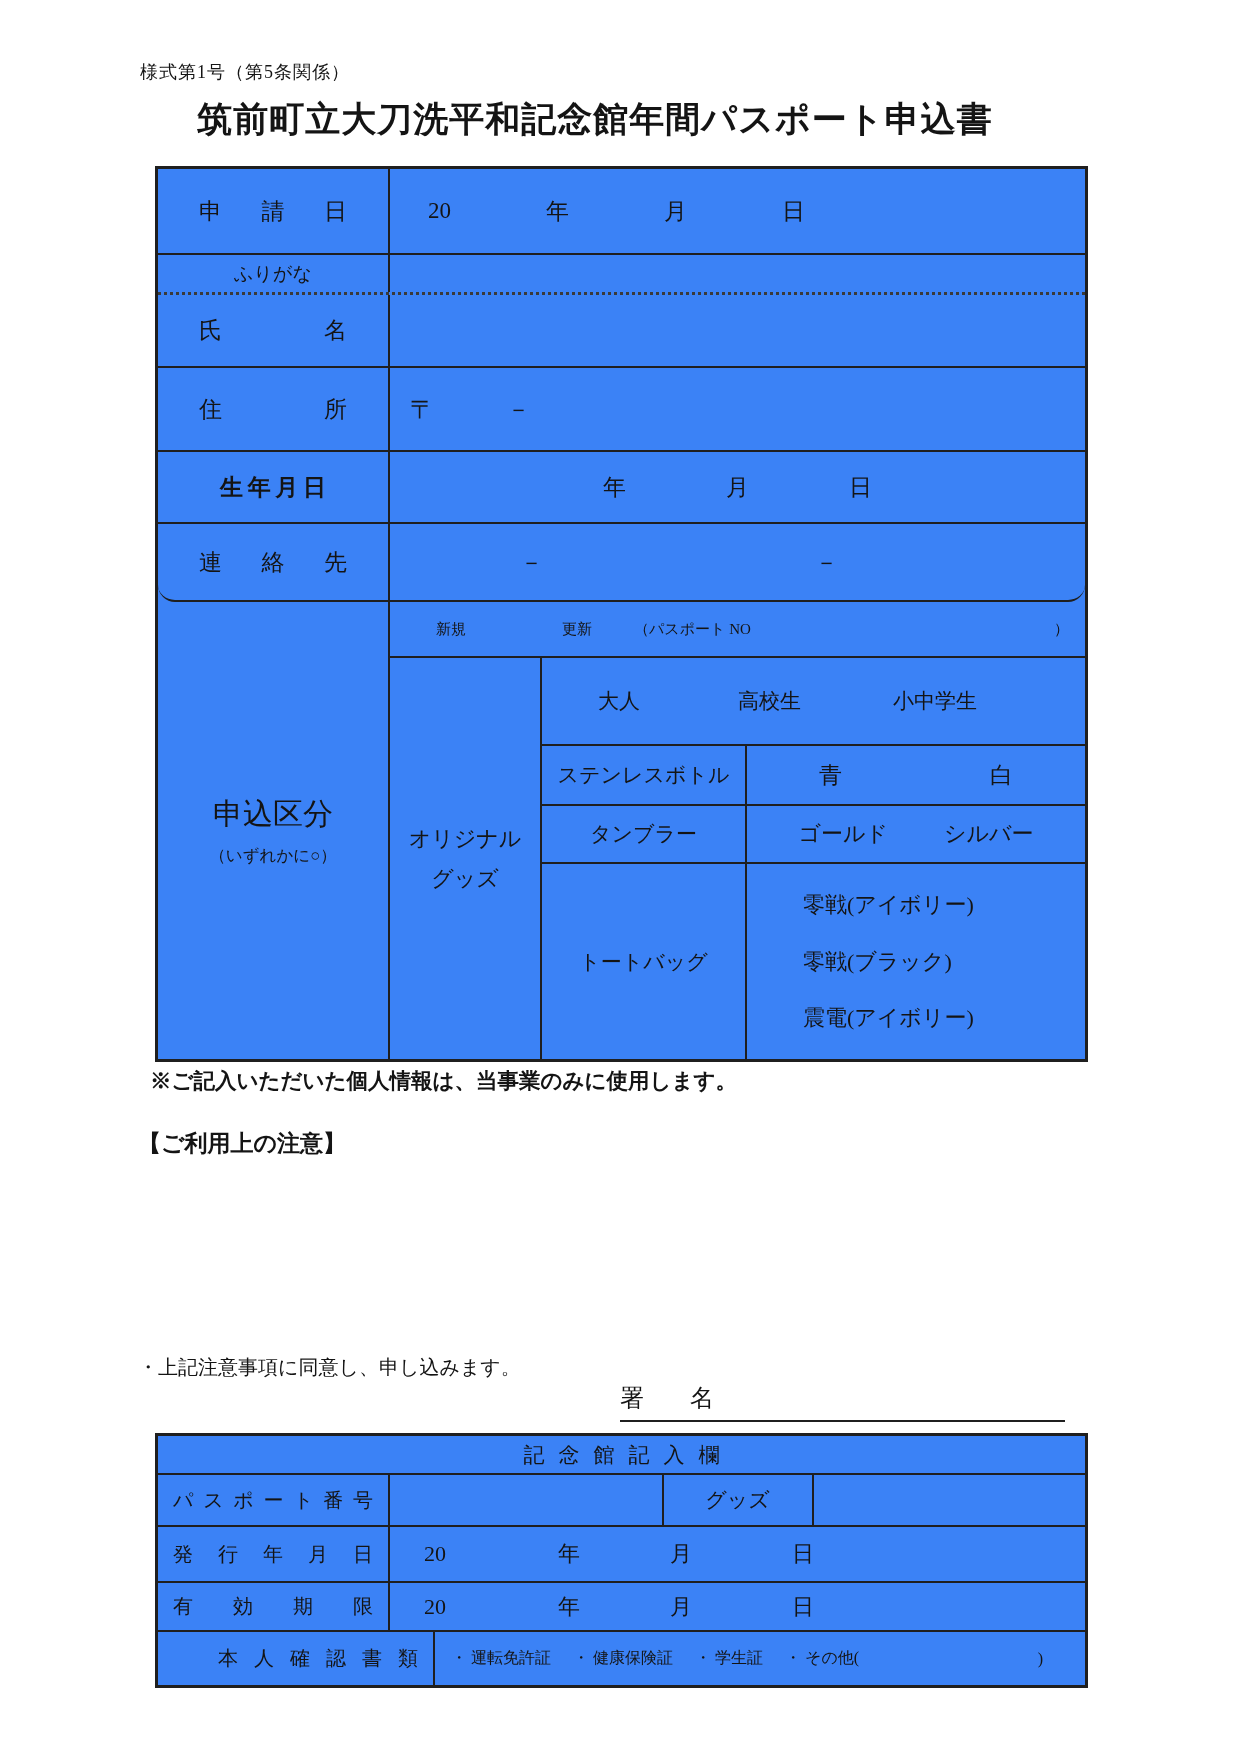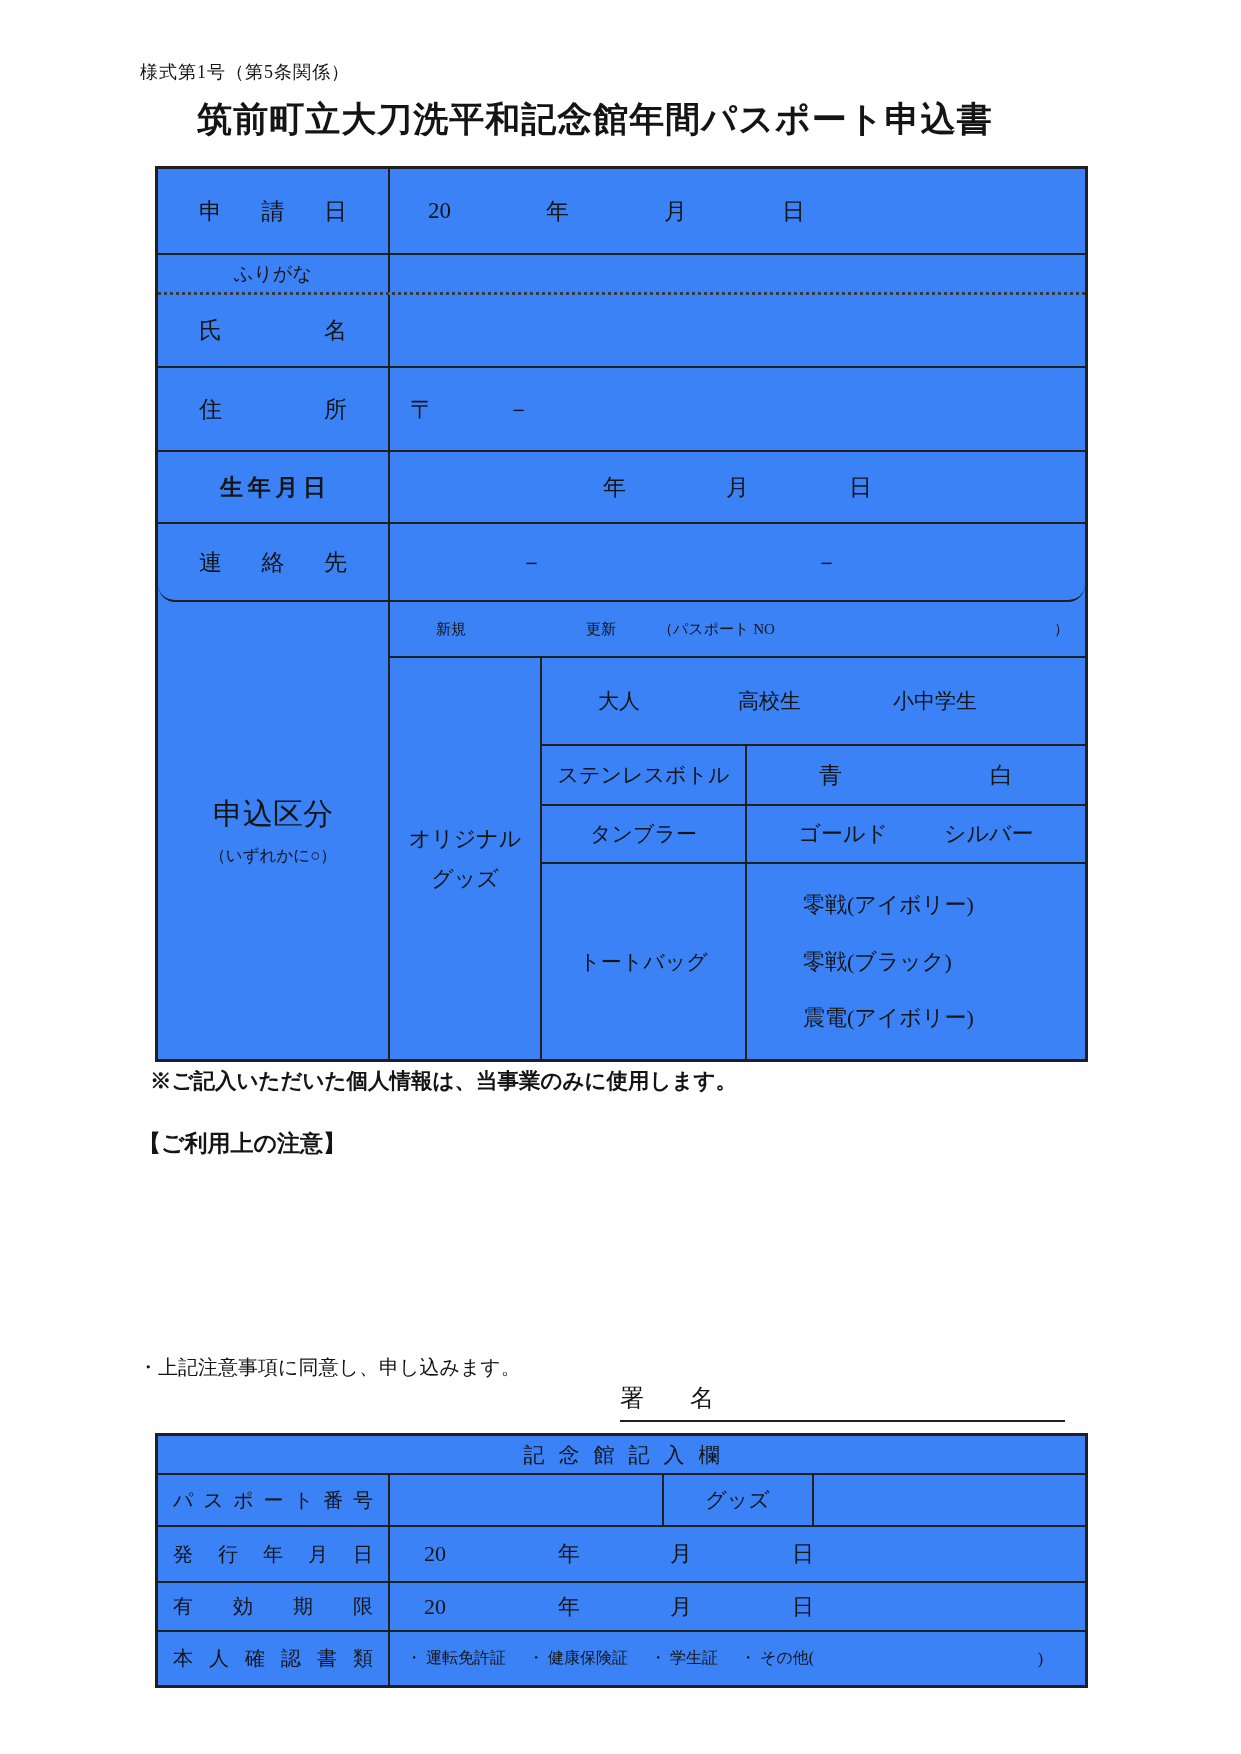--- a/index.html
+++ b/index.html
@@ -44,21 +44,21 @@
   .birth-c { justify-content:center; }
   .birth-c .u { margin:0 50px; }
   .contact-c { padding-left:130px; }
   .contact-c .dash2 { margin-left:272px; }
 
   .cat-label { font-size:30px; }
   .cat-note { font-size:16.5px; margin-top:10px; }
   .cat-right { flex:1; display:flex; flex-direction:column; }
   .r-newrenew { height:56px; display:flex; align-items:center; border-bottom:2px solid #1f1f1f;
                 font-size:15px; padding-left:46px; padding-right:16px; }
-  .r-newrenew .renew { margin-left:120px; }
+  .r-newrenew .renew { margin-left:96px; }
   .r-newrenew .pno { margin-left:42px; }
   .r-newrenew .pclose { margin-left:auto; }
   .goods-area { flex:1; display:flex; }
   .goods-label-cell { width:152px; border-right:2px solid #1f1f1f; display:flex; flex-direction:column;
                       align-items:center; justify-content:center; font-size:22px; line-height:40px; flex-shrink:0; }
   .goods-right { flex:1; display:flex; flex-direction:column; }
   .r-types { height:88px; display:flex; align-items:center; border-bottom:2px solid #1f1f1f;
              font-size:21px; padding-left:56px;text-align:center; }
   .r-types .t2 { margin-left:98px; }
   .r-types .t3 { margin-left:92px; }
@@ -89,21 +89,21 @@
                 border-bottom:2.5px solid #1f1f1f; font-size:24px; }
   .sign-block span { letter-spacing:20px; }
 
   
   #office-table { top:1433px; height:255px; }
   .o-head { height:39px; display:flex; align-items:center; justify-content:center;
             border-bottom:2px solid #1f1f1f; font-size:21px; letter-spacing:14px; padding-left:14px; }
   .r-passno { height:52px; }
   .r-issue { height:56px; }
   .r-expiry { height:49px; }
-  .r-iddocs { height:53px; }
+  .r-iddocs { height:53px;padding-left:45px; }
   .ol { font-size:20px; width:200px; text-align:justify; text-align-last:justify; }
   .pass-blank { width:350px; border-right:2px solid #1f1f1f; }
   .goods-small { width:150px; border-right:2px solid #1f1f1f; display:flex; align-items:center;
                  justify-content:center; font-size:21px; }
   .pass-rest { flex:1; }
   .date-c { padding-left:34px; font-size:22px; }
   .date-c .u1 { margin-left:112px; }
   .date-c .u2 { margin-left:90px; }
   .date-c .u3 { margin-left:100px; }
   .iddoc-c { font-size:16px; padding-left:16px; padding-right:42px; }

